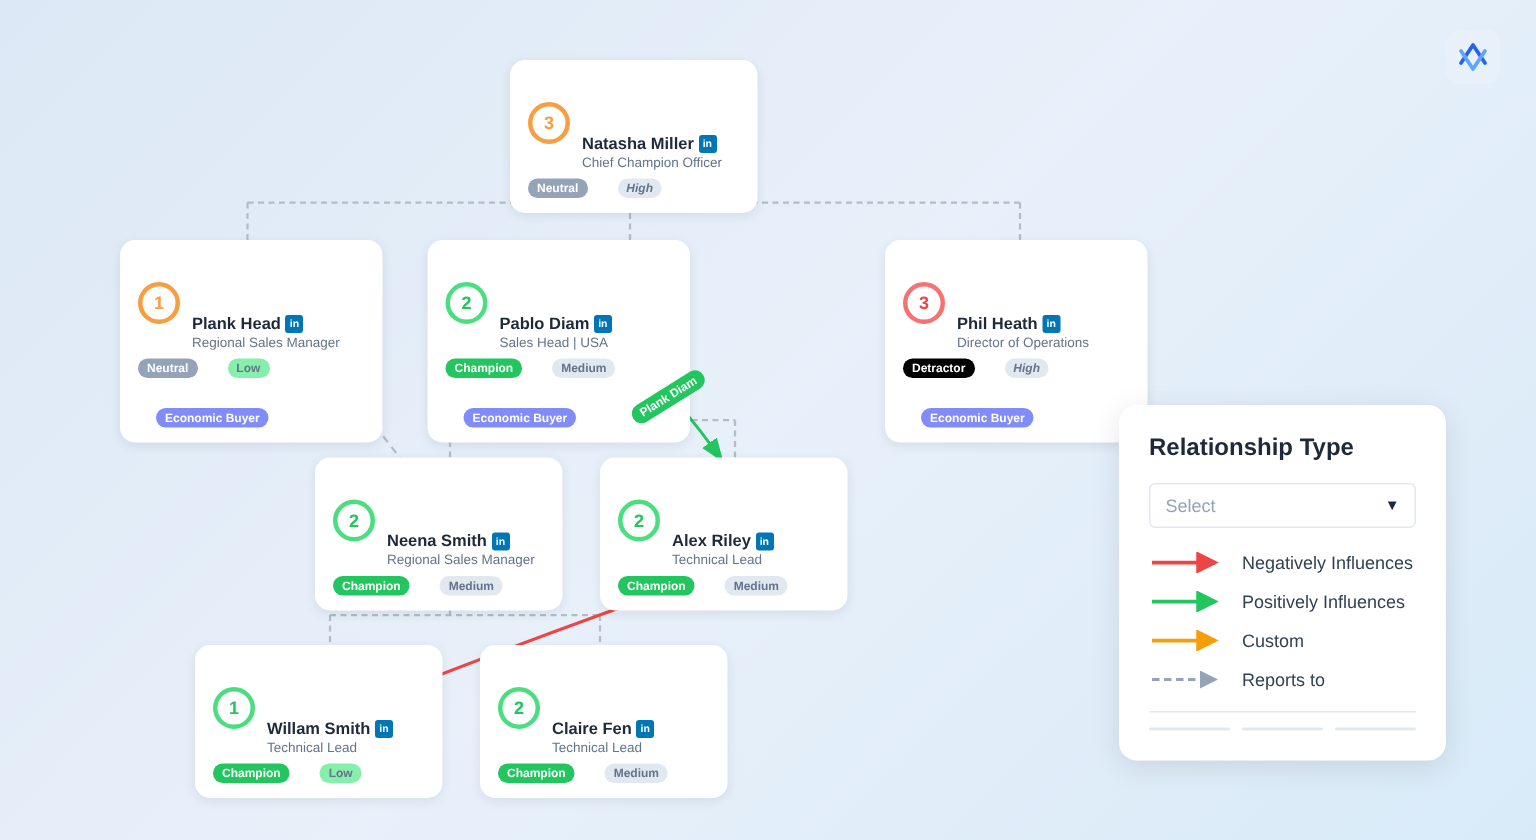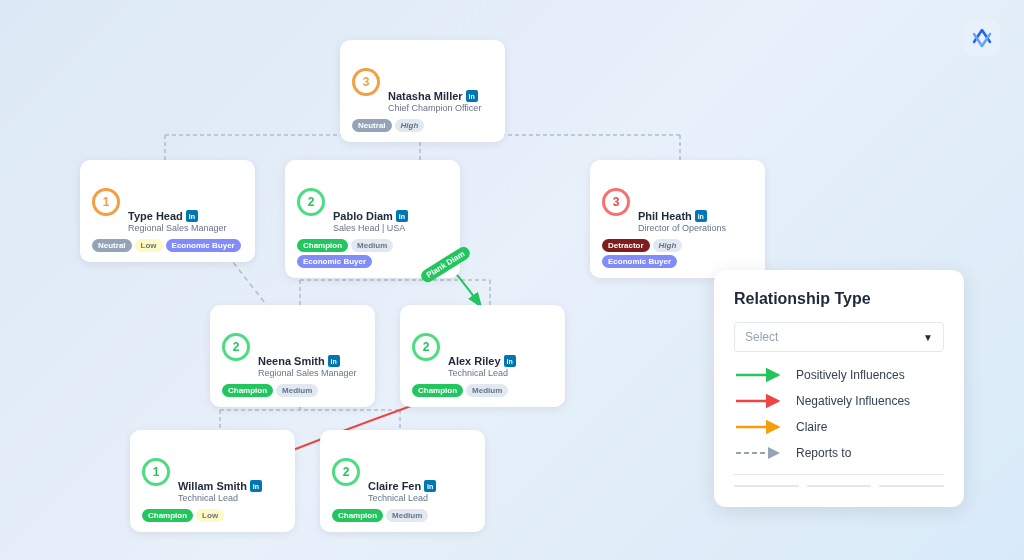--- a/index.html
+++ b/index.html
@@ -73,55 +73,55 @@
       font-weight: 900;
     }
     .card-title {
       font-size: 9px;
       color: #64748b;
       margin-top: 1px;
     }
     .card-tags {
       display: flex;
       flex-wrap: wrap;
-      gap: 3px;
+      gap: 20px;
       margin-top: 6px;
     }
     .tag {
       font-size: 8px;
       padding: 2px 6px;
       border-radius: 10px;
       font-weight: 600;
     }
     .tag-champion { background: #22c55e; color: white; }
     .tag-neutral { background: #94a3b8; color: white; }
-    .tag-detractor { background: #7f1d1d; color: white; }
-    .tag-low { background: #fef9c3; color: #64748b; }
+    .tag-detractor { background: #000000; color: white; }
+    .tag-low { background: #86efac; color: #64748b; }
     .tag-medium { background: #e2e8f0; color: #64748b; }
     .tag-high { background: #e2e8f0; color: #64748b; font-style: italic; }
-    .tag-economic { background: #818cf8; color: white; }
+    .tag-economic { background: #818cf8; color: white; margin-left: 12px; }
 
     
     .connectors {
       position: absolute;
       top: 0; left: 0;
       width: 100%;
       height: 100%;
       pointer-events: none;
     }
 
     
     .rel-panel {
       position: absolute;
       right: 60px;
       top: 270px;
       background: white;
       border-radius: 12px;
       padding: 20px;
-      width: 250px;
+      width: 218px;
       box-shadow: 0 4px 20px rgba(0,0,0,0.1);
     }
 
     .rel-title {
       font-size: 16px;
       font-weight: 700;
       color: #1e293b;
       margin-bottom: 14px;
     }
 
@@ -259,21 +259,21 @@
       <span class="tag tag-neutral">Neutral</span>
       <span class="tag tag-high">High</span>
     </div>
   </div>
 
   <div class="card" style="left:80px; top:160px; width:175px;">
     <div class="card-header">
       <div class="score-circle orange">1</div>
       <div class="card-info">
         <div class="card-name">
-          <span>Type Head</span>
+          <span>Plank Head</span>
           <span class="linkedin-icon">in</span>
         </div>
         <div class="card-title">Regional Sales Manager</div>
       </div>
     </div>
     <div class="card-tags">
       <span class="tag tag-neutral">Neutral</span>
       <span class="tag tag-low">Low</span>
       <span class="tag tag-economic">Economic Buyer</span>
     </div>
@@ -386,56 +386,56 @@
   <div class="conn-label" style="left:418px; top:258px; transform:rotate(-32deg);">
     <span>Plank Diam</span>
   </div>
 
   <div class="rel-panel">
     <div class="rel-title">Relationship Type</div>
 
     <div class="rel-select">
       <span class="rel-select-text">Select</span>
       <span class="rel-select-arrow">▼</span>
+    </div>
+
+    <div class="rel-item">
+      <svg class="rel-arrow" viewBox="0 0 50 14">
+        <defs>
+          <marker id="nr" markerWidth="6" markerHeight="6" refX="5" refY="3" orient="auto">
+            <path d="M0,0 L0,6 L6,3 z" fill="#ef4444"></path>
+          </marker>
+        </defs>
+        <line x1="2" y1="7" x2="44" y2="7" stroke="#ef4444" stroke-width="2.5" marker-end="url(#nr)"></line>
+      </svg>
+      <span class="rel-label">Negatively Influences</span>
     </div>
 
     <div class="rel-item">
       <svg class="rel-arrow" viewBox="0 0 50 14">
         <defs>
           <marker id="pg" markerWidth="6" markerHeight="6" refX="5" refY="3" orient="auto">
             <path d="M0,0 L0,6 L6,3 z" fill="#22c55e"></path>
           </marker>
         </defs>
         <line x1="2" y1="7" x2="44" y2="7" stroke="#22c55e" stroke-width="2.5" marker-end="url(#pg)"></line>
       </svg>
       <span class="rel-label">Positively Influences</span>
     </div>
 
     <div class="rel-item">
       <svg class="rel-arrow" viewBox="0 0 50 14">
         <defs>
-          <marker id="nr" markerWidth="6" markerHeight="6" refX="5" refY="3" orient="auto">
-            <path d="M0,0 L0,6 L6,3 z" fill="#ef4444"></path>
-          </marker>
-        </defs>
-        <line x1="2" y1="7" x2="44" y2="7" stroke="#ef4444" stroke-width="2.5" marker-end="url(#nr)"></line>
-      </svg>
-      <span class="rel-label">Negatively Influences</span>
-    </div>
-
-    <div class="rel-item">
-      <svg class="rel-arrow" viewBox="0 0 50 14">
-        <defs>
           <marker id="cy" markerWidth="6" markerHeight="6" refX="5" refY="3" orient="auto">
             <path d="M0,0 L0,6 L6,3 z" fill="#f59e0b"></path>
           </marker>
         </defs>
         <line x1="2" y1="7" x2="44" y2="7" stroke="#f59e0b" stroke-width="2.5" marker-end="url(#cy)"></line>
       </svg>
-      <span class="rel-label">Claire</span>
+      <span class="rel-label">Custom</span>
     </div>
 
     <div class="rel-item">
       <svg class="rel-arrow" viewBox="0 0 50 14">
         <defs>
           <marker id="rd" markerWidth="6" markerHeight="6" refX="5" refY="3" orient="auto">
             <path d="M0,0 L0,6 L6,3 z" fill="#94a3b8"></path>
           </marker>
         </defs>
         <line x1="2" y1="7" x2="44" y2="7" stroke="#94a3b8" stroke-width="2" stroke-dasharray="5,3" marker-end="url(#rd)"></line>

